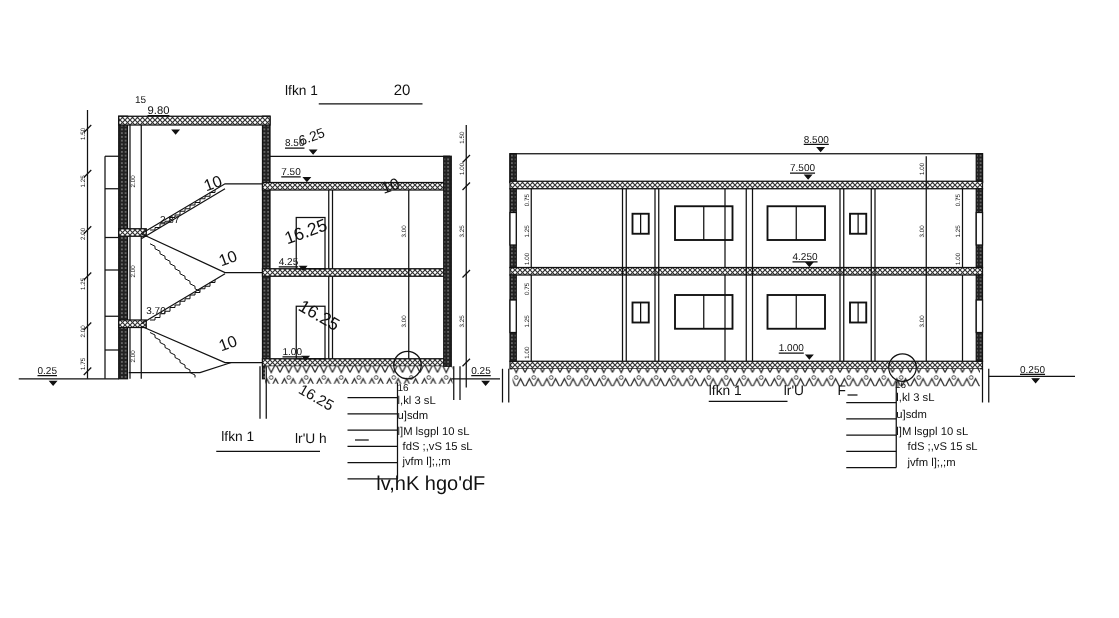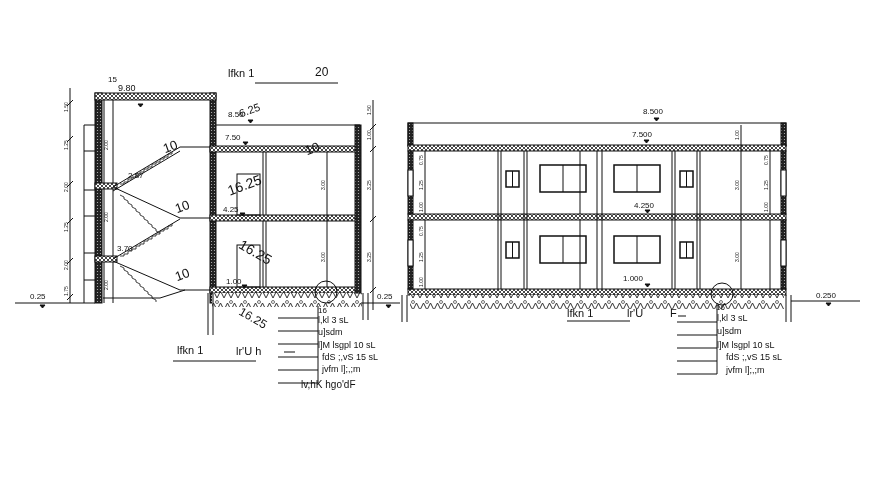--- a/index.html
+++ b/index.html
@@ -1,26 +1,26 @@
 <!DOCTYPE html>
 <html><head>
 <meta charset="utf-8">
 <style>
   html,body{margin:0;padding:0;background:#ffffff;}
   body{width:895px;height:494px;position:relative;overflow:hidden;font-family:"Liberation Sans",sans-serif;color:#111;}
   svg{position:absolute;left:0;top:0;}
   .t{position:absolute;font-family:"Liberation Sans",sans-serif;white-space:nowrap;color:#111;line-height:1;}
   .s9{font-size:9px;}
   .s8{font-size:8px;}
-  .s10{font-size:10px;}
+  .s10{font-size:16px;}
   .s11{font-size:11px;}
   .s12{font-size:12px;}
   .s13{font-size:13px;}
   .s14{font-size:14px;}
-  .u{}
+  .u{text-decoration:underline;}
 </style>
 </head>
 <body>
 
 <svg width="895" height="494" viewBox="0 0 895 494">
   <defs>
     <pattern id="slab" width="4" height="4" patternUnits="userSpaceOnUse">
       <rect width="4" height="4" fill="#fff"></rect>
       <path d="M0 0 L4 4 M4 0 L0 4" stroke="#333" stroke-width="0.9"></path>
     </pattern>

